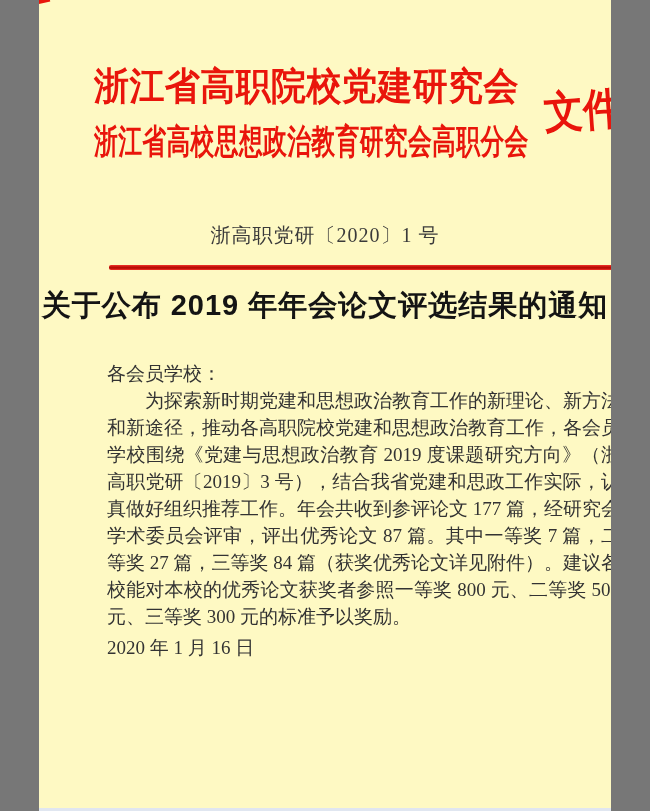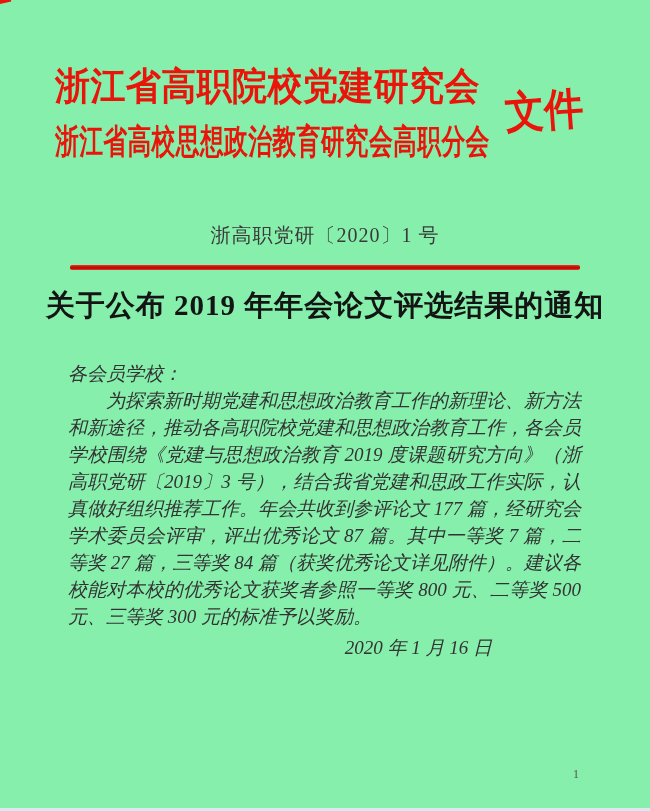--- a/index.html
+++ b/index.html
@@ -1,22 +1,22 @@
 <!DOCTYPE html>
 <html><head>
 <meta charset="utf-8">
 <style>
   html, body { margin: 0; padding: 0; }
   body { background: #777; }
   .page {
     position: relative;
-    width: 650px;
+    width: 572px;
     height: 811px;
     margin: 0 auto;
-    background: #86efac;
+    background: #fef9c3;
     overflow: hidden;
     font-family: "Liberation Serif", serif;
   }
   
   .corner-mark {
     position: absolute;
     left: -3px; top: -1px;
     width: 14px; height: 4px;
     background: #e9150b;
     transform: rotate(-12deg);
@@ -66,45 +66,44 @@
     position: absolute;
     left: 70px; top: 265px;
     width: 510px; height: 5px;
     background: linear-gradient(to bottom, #f3322a 0%, #b80d05 45%, #b80d05 65%, #f3322a 100%);
     border-radius: 2px;
   }
   .doc-title {
     position: absolute;
     left: 0; right: 0; top: 286px;
     text-align: center;
-    font-family: Liberation Serif, serif;
+    font-family: Liberation Sans, sans-serif;
     font-size: 29px;
     font-weight: bold;
     color: #141414;
     letter-spacing: 1px;
     white-space: nowrap;
   }
   .body-block {
     position: absolute;
     left: 68px; top: 360px;
     width: 513px;
     font-size: 19px;
     line-height: 27px;
     color: #333;
     text-align: justify;
   }
-  .body-block p { margin: 0; font-style: italic; }
+  .body-block p { margin: 0; }
   .salutation { text-indent: 0; }
   .para { text-indent: 2em; }
   .attachment {
     text-indent: 2em;
     margin-top: 9px !important;
   }
   .date-line {
-    text-align: right;
     padding-right: 89px;
     margin-top: 4px !important;
   }
   .page-number {
     position: absolute;
     left: 573px; top: 767px;
     font-size: 12px;
     color: #555;
   }
   .bottom-strip {

